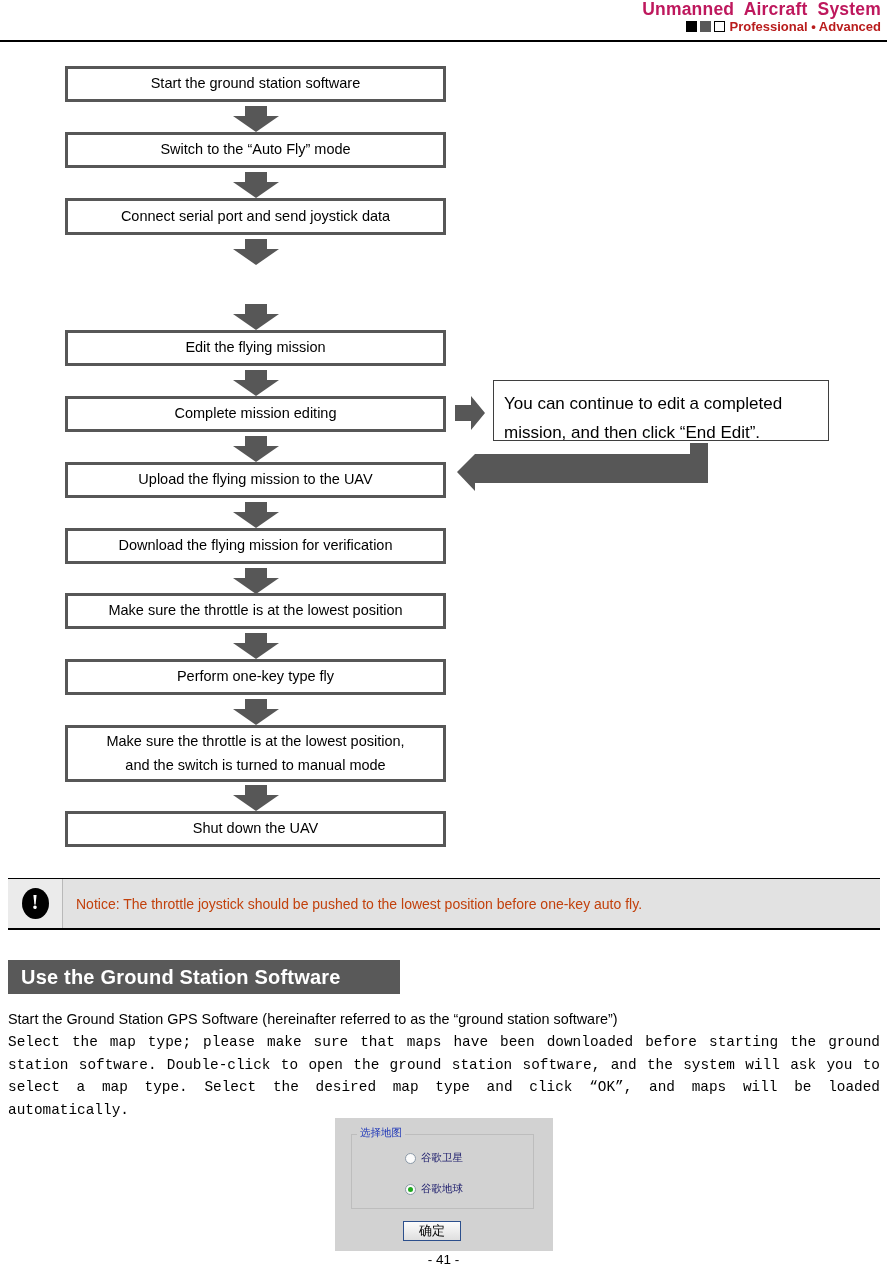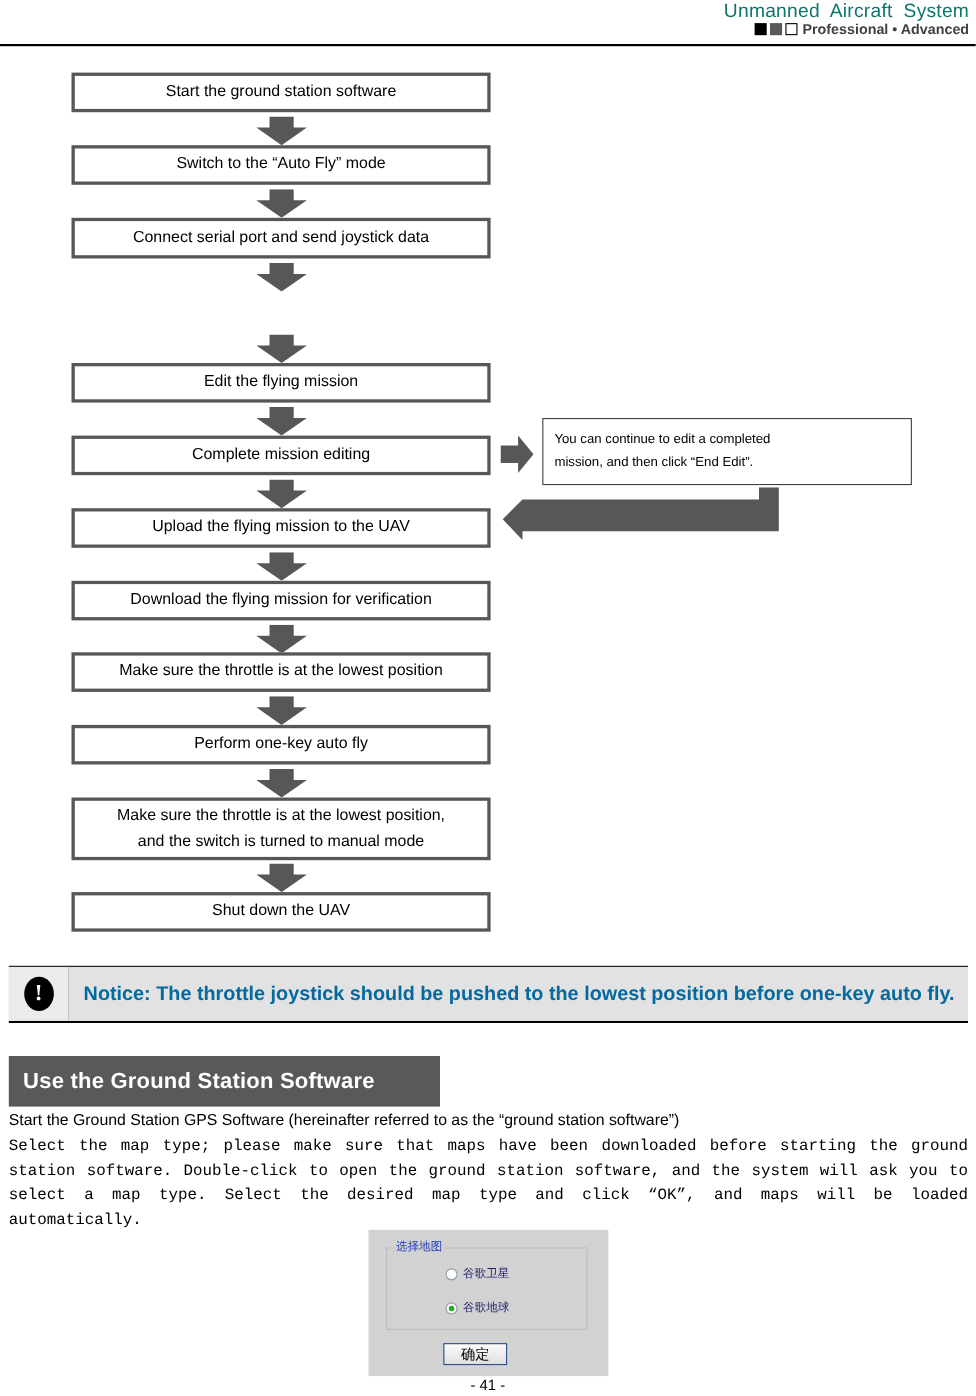--- a/index.html
+++ b/index.html
@@ -21,24 +21,24 @@
     position: absolute;
     left: 0; top: 0;
     width: 887px;
     height: 42px;
   }
   .hdr-title {
     position: absolute;
     right: 6px;
     top: -1px;
     font-size: 17.5px;
-    font-weight: normal;
+    font-weight: bold;
     letter-spacing: 0.2px;
     word-spacing: 5px;
-    color: #0f766e;
+    color: #be185d;
     white-space: nowrap;
   }
   .hdr-sub {
     position: absolute;
     right: 6px;
     top: 19px;
     display: flex;
     align-items: center;
     gap: 3px;
     white-space: nowrap;
@@ -47,21 +47,21 @@
     display: inline-block;
     width: 11px; height: 11px;
     box-sizing: border-box;
   }
   .sq-black { background: #000; }
   .sq-gray  { background: #595959; }
   .sq-white { background: #fff; border: 1.6px solid #000; }
   .hdr-sub-text {
     font-size: 13px;
     font-weight: bold;
-    color: #404040;
+    color: #b91c1c;
     margin-left: 2px;
   }
   .hdr-rule {
     position: absolute;
     left: 0; top: 40px;
     width: 887px;
     height: 2.2px;
     background: #000;
   }
 
@@ -110,21 +110,21 @@
   .note-box {
     position: absolute;
     left: 493px;
     top: 380px;
     width: 336px;
     height: 61px;
     box-sizing: border-box;
     border: 1.6px solid #3f3f3f;
     background: #fff;
     padding: 8px 10px 0 10px;
-    font-size: 12px;
+    font-size: 17px;
     line-height: 1.72;
     color: #000;
   }
 
   
   .elbow {
     position: absolute;
     left: 455px;
     top: 443px;
     width: 258px;
@@ -167,32 +167,31 @@
     line-height: 1;
     padding-bottom: 2px;
     box-sizing: border-box;
   }
   .notice-text-cell {
     flex: 1;
     background: #e2e2e2;
     display: flex;
     align-items: center;
     padding-left: 13px;
-    font-size: 18px;
-    color: #0369a1;
-    font-weight: bold;
+    font-size: 14px;
+    color: #c2410c;
   }
 
   
   .section-bar {
     position: absolute;
     left: 8px;
     top: 960px;
     width: 392px;
-    height: 46px;
+    height: 34px;
     background: #595959;
     display: flex;
     align-items: center;
     padding-left: 13px;
     box-sizing: border-box;
   }
   .section-bar-text {
     color: #fff;
     font-size: 20px;
     font-weight: bold;
@@ -403,21 +402,21 @@
   <div class="fbox" style="top:593px;height:36px;">
     <span>Make sure the throttle is at the lowest position</span>
   </div>
   <div class="down-arrow" style="top:633px;">
     <svg width="46" height="26" viewBox="0 0 46 26">
         <polygon points="12,0 34,0 34,10 46,10 23,26 0,10 12,10" fill="#575757"></polygon>
       </svg>
   </div>
 
   <div class="fbox" style="top:659px;height:36px;">
-    <span>Perform one-key auto fly</span>
+    <span>Perform one-key type fly</span>
   </div>
   <div class="down-arrow" style="top:699px;">
     <svg width="46" height="26" viewBox="0 0 46 26">
         <polygon points="12,0 34,0 34,10 46,10 23,26 0,10 12,10" fill="#575757"></polygon>
       </svg>
   </div>
 
   <div class="fbox" style="top:725px;height:57px;">
     <span>Make sure the throttle is at the lowest position,</span>
     <span>and the switch is turned to manual mode</span>

